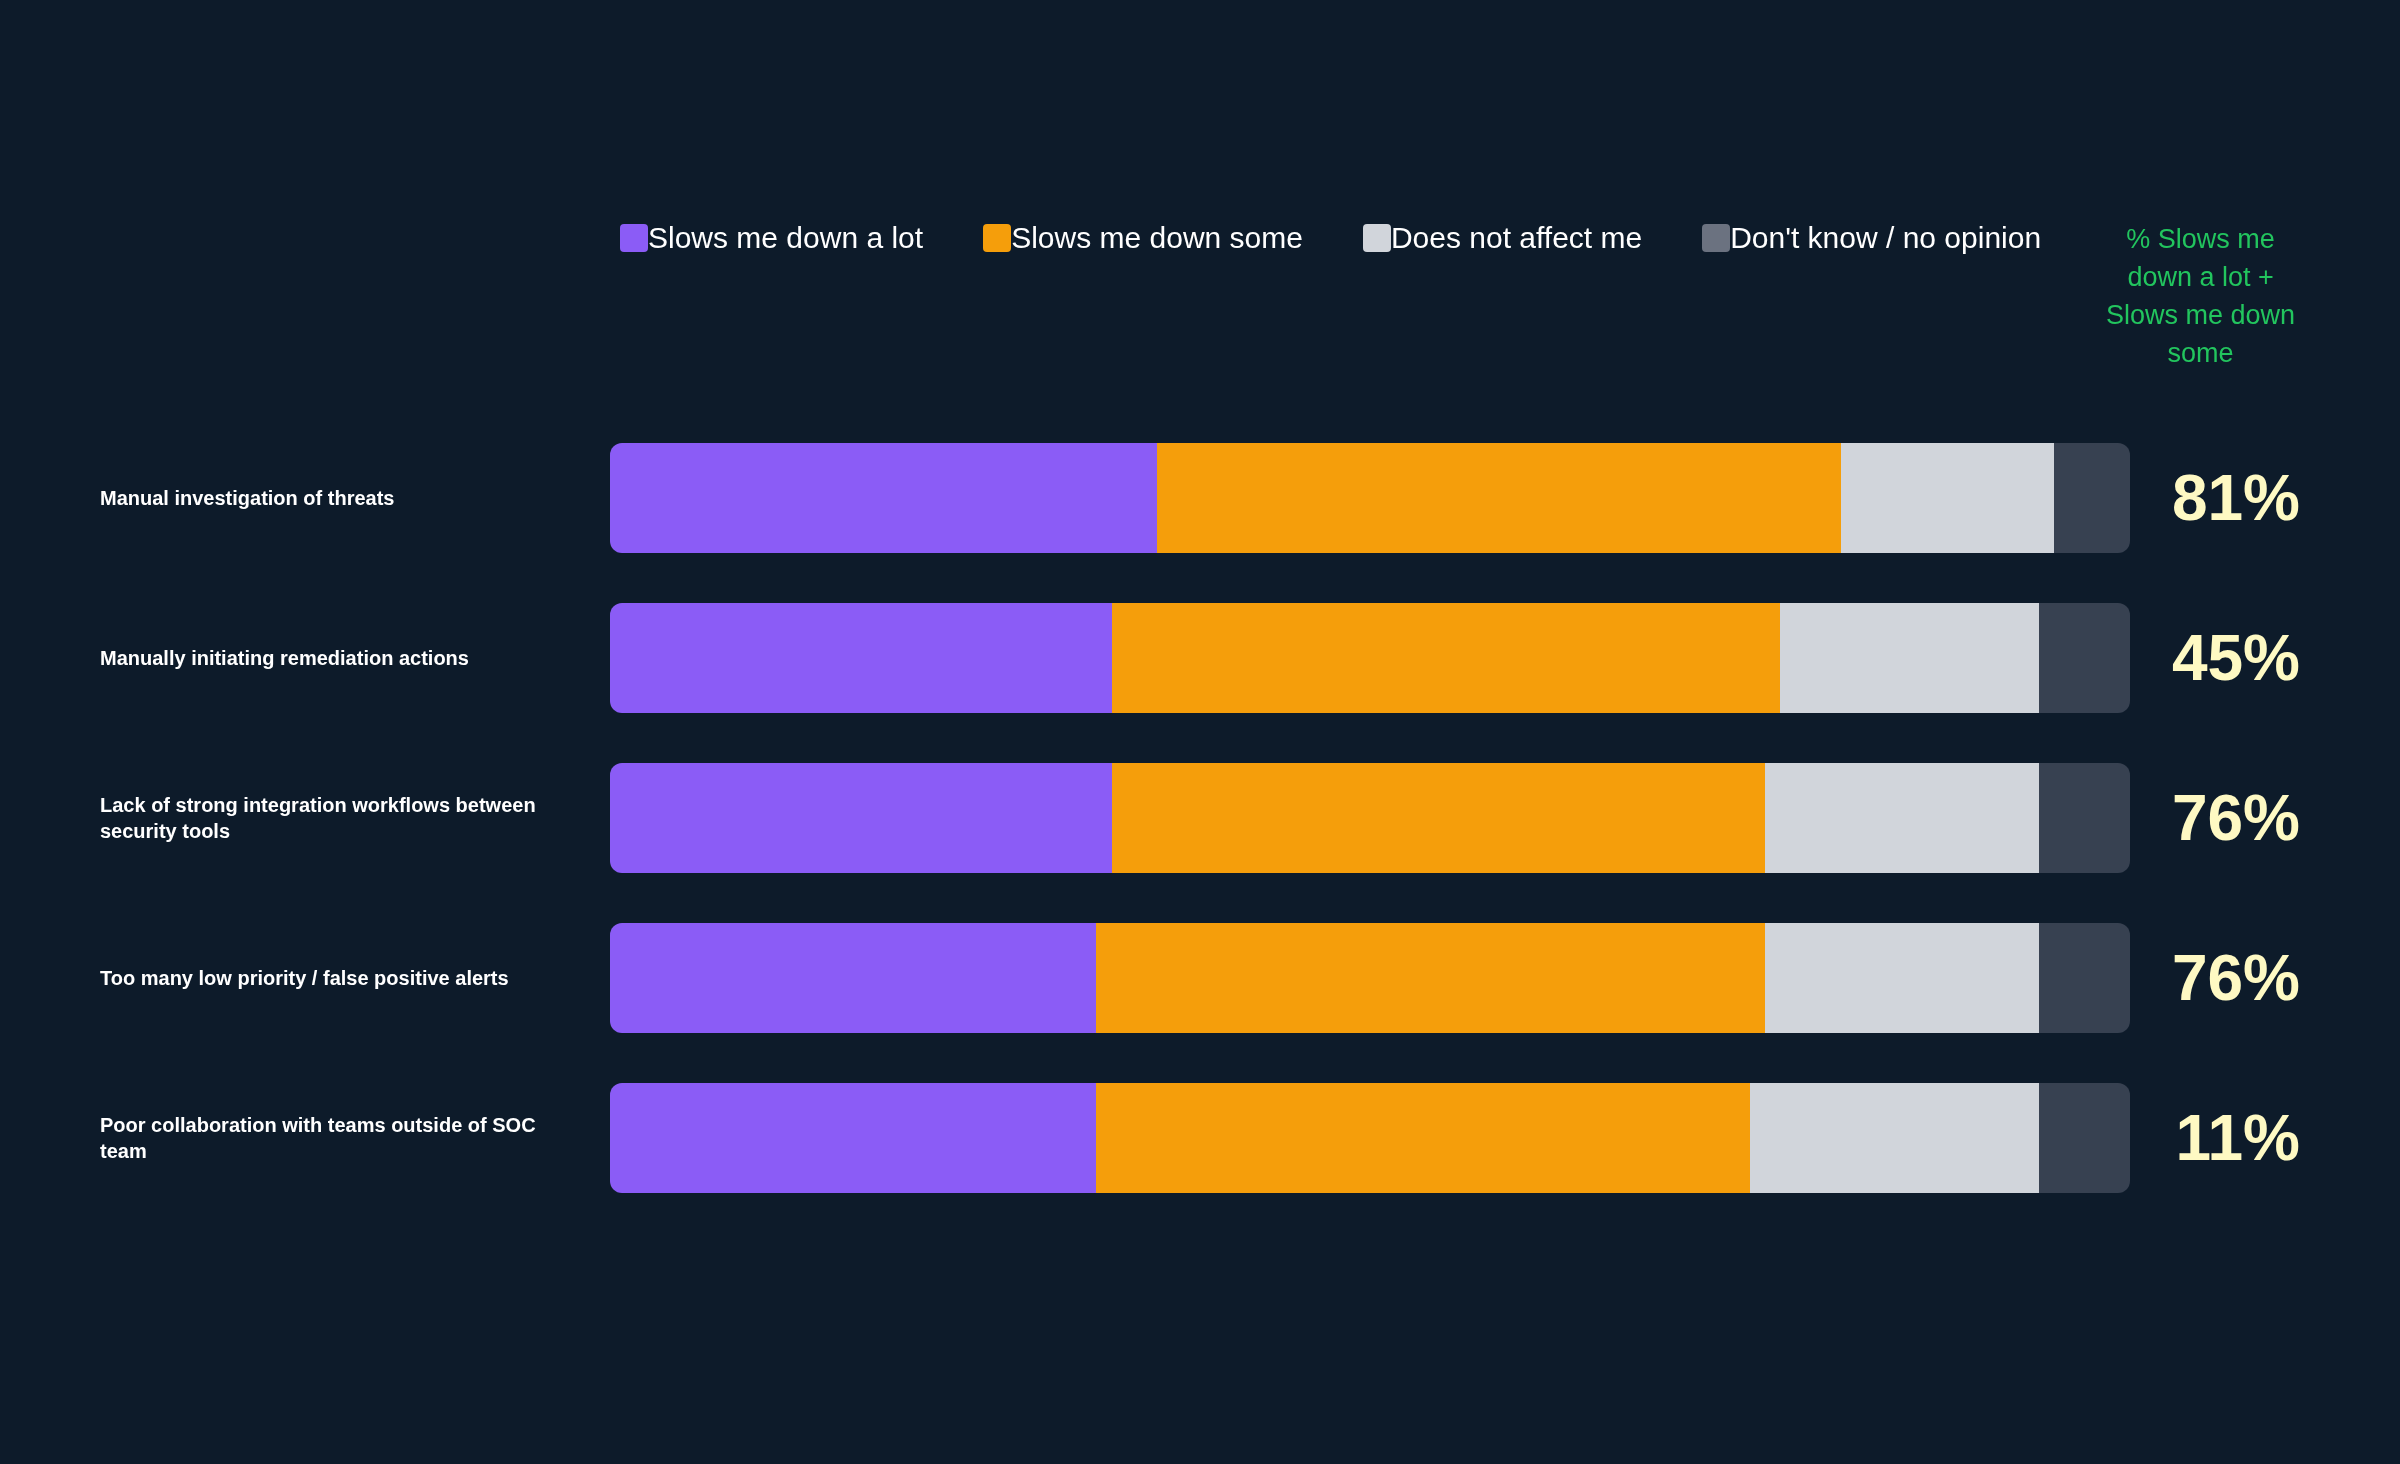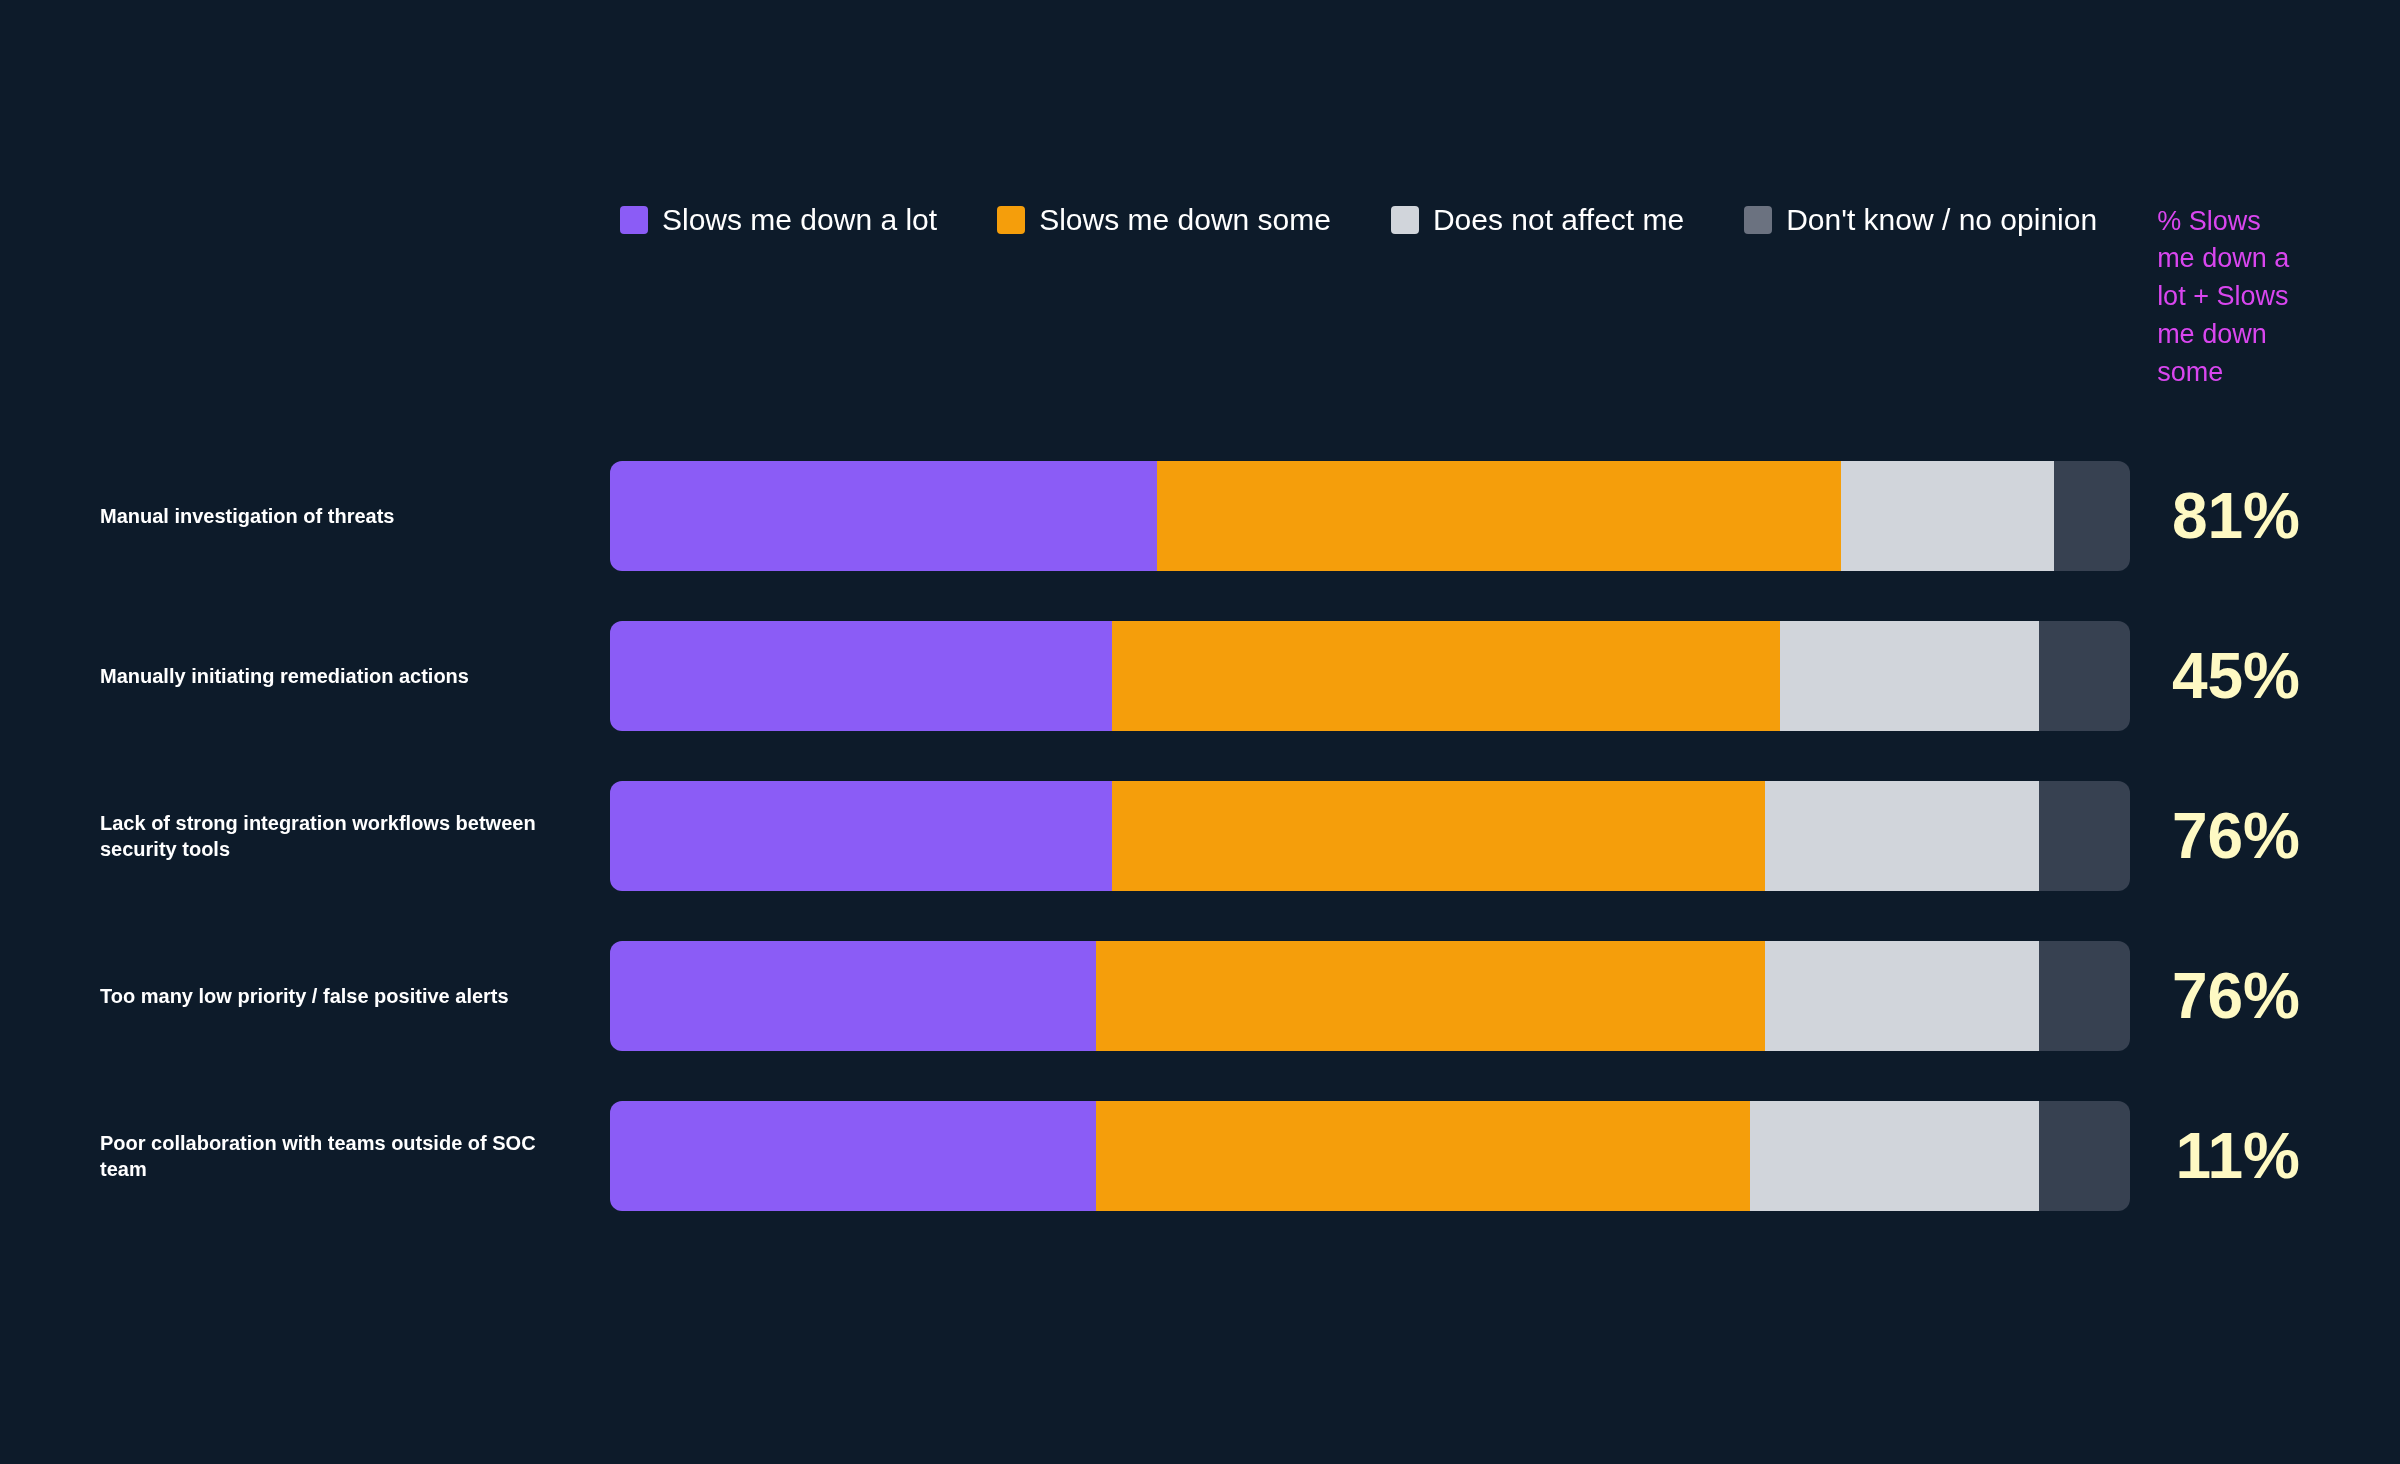--- a/index.html
+++ b/index.html
@@ -26,43 +26,42 @@
       display: flex;
       align-items: flex-start;
       gap: 60px;
       margin-bottom: 70px;
       padding-left: 520px;
     }
 
     .legend-item {
       display: flex;
       align-items: center;
-      gap: 14px;
       font-size: 30px;
       color: #ffffff;
       white-space: nowrap;
     }
 
     .legend-dot {
       width: 28px;
       height: 28px;
       border-radius: 4px;
       flex-shrink: 0;
     }
 
     .legend-purple { background-color: #8b5cf6; }
     .legend-orange { background-color: #f59e0b; }
     .legend-lightgray { background-color: #d1d5db; }
     .legend-gray { background-color: #6b7280; }
 
     .legend-note {
       margin-left: auto;
       font-size: 27px;
-      color: #d946ef;
-      text-align: left;
+      color: #22c55e;
+      text-align: center;
       line-height: 1.4;
       max-width: 280px;
     }
 
     
     .chart-row {
       display: flex;
       align-items: center;
       margin-bottom: 50px;
       gap: 30px;

